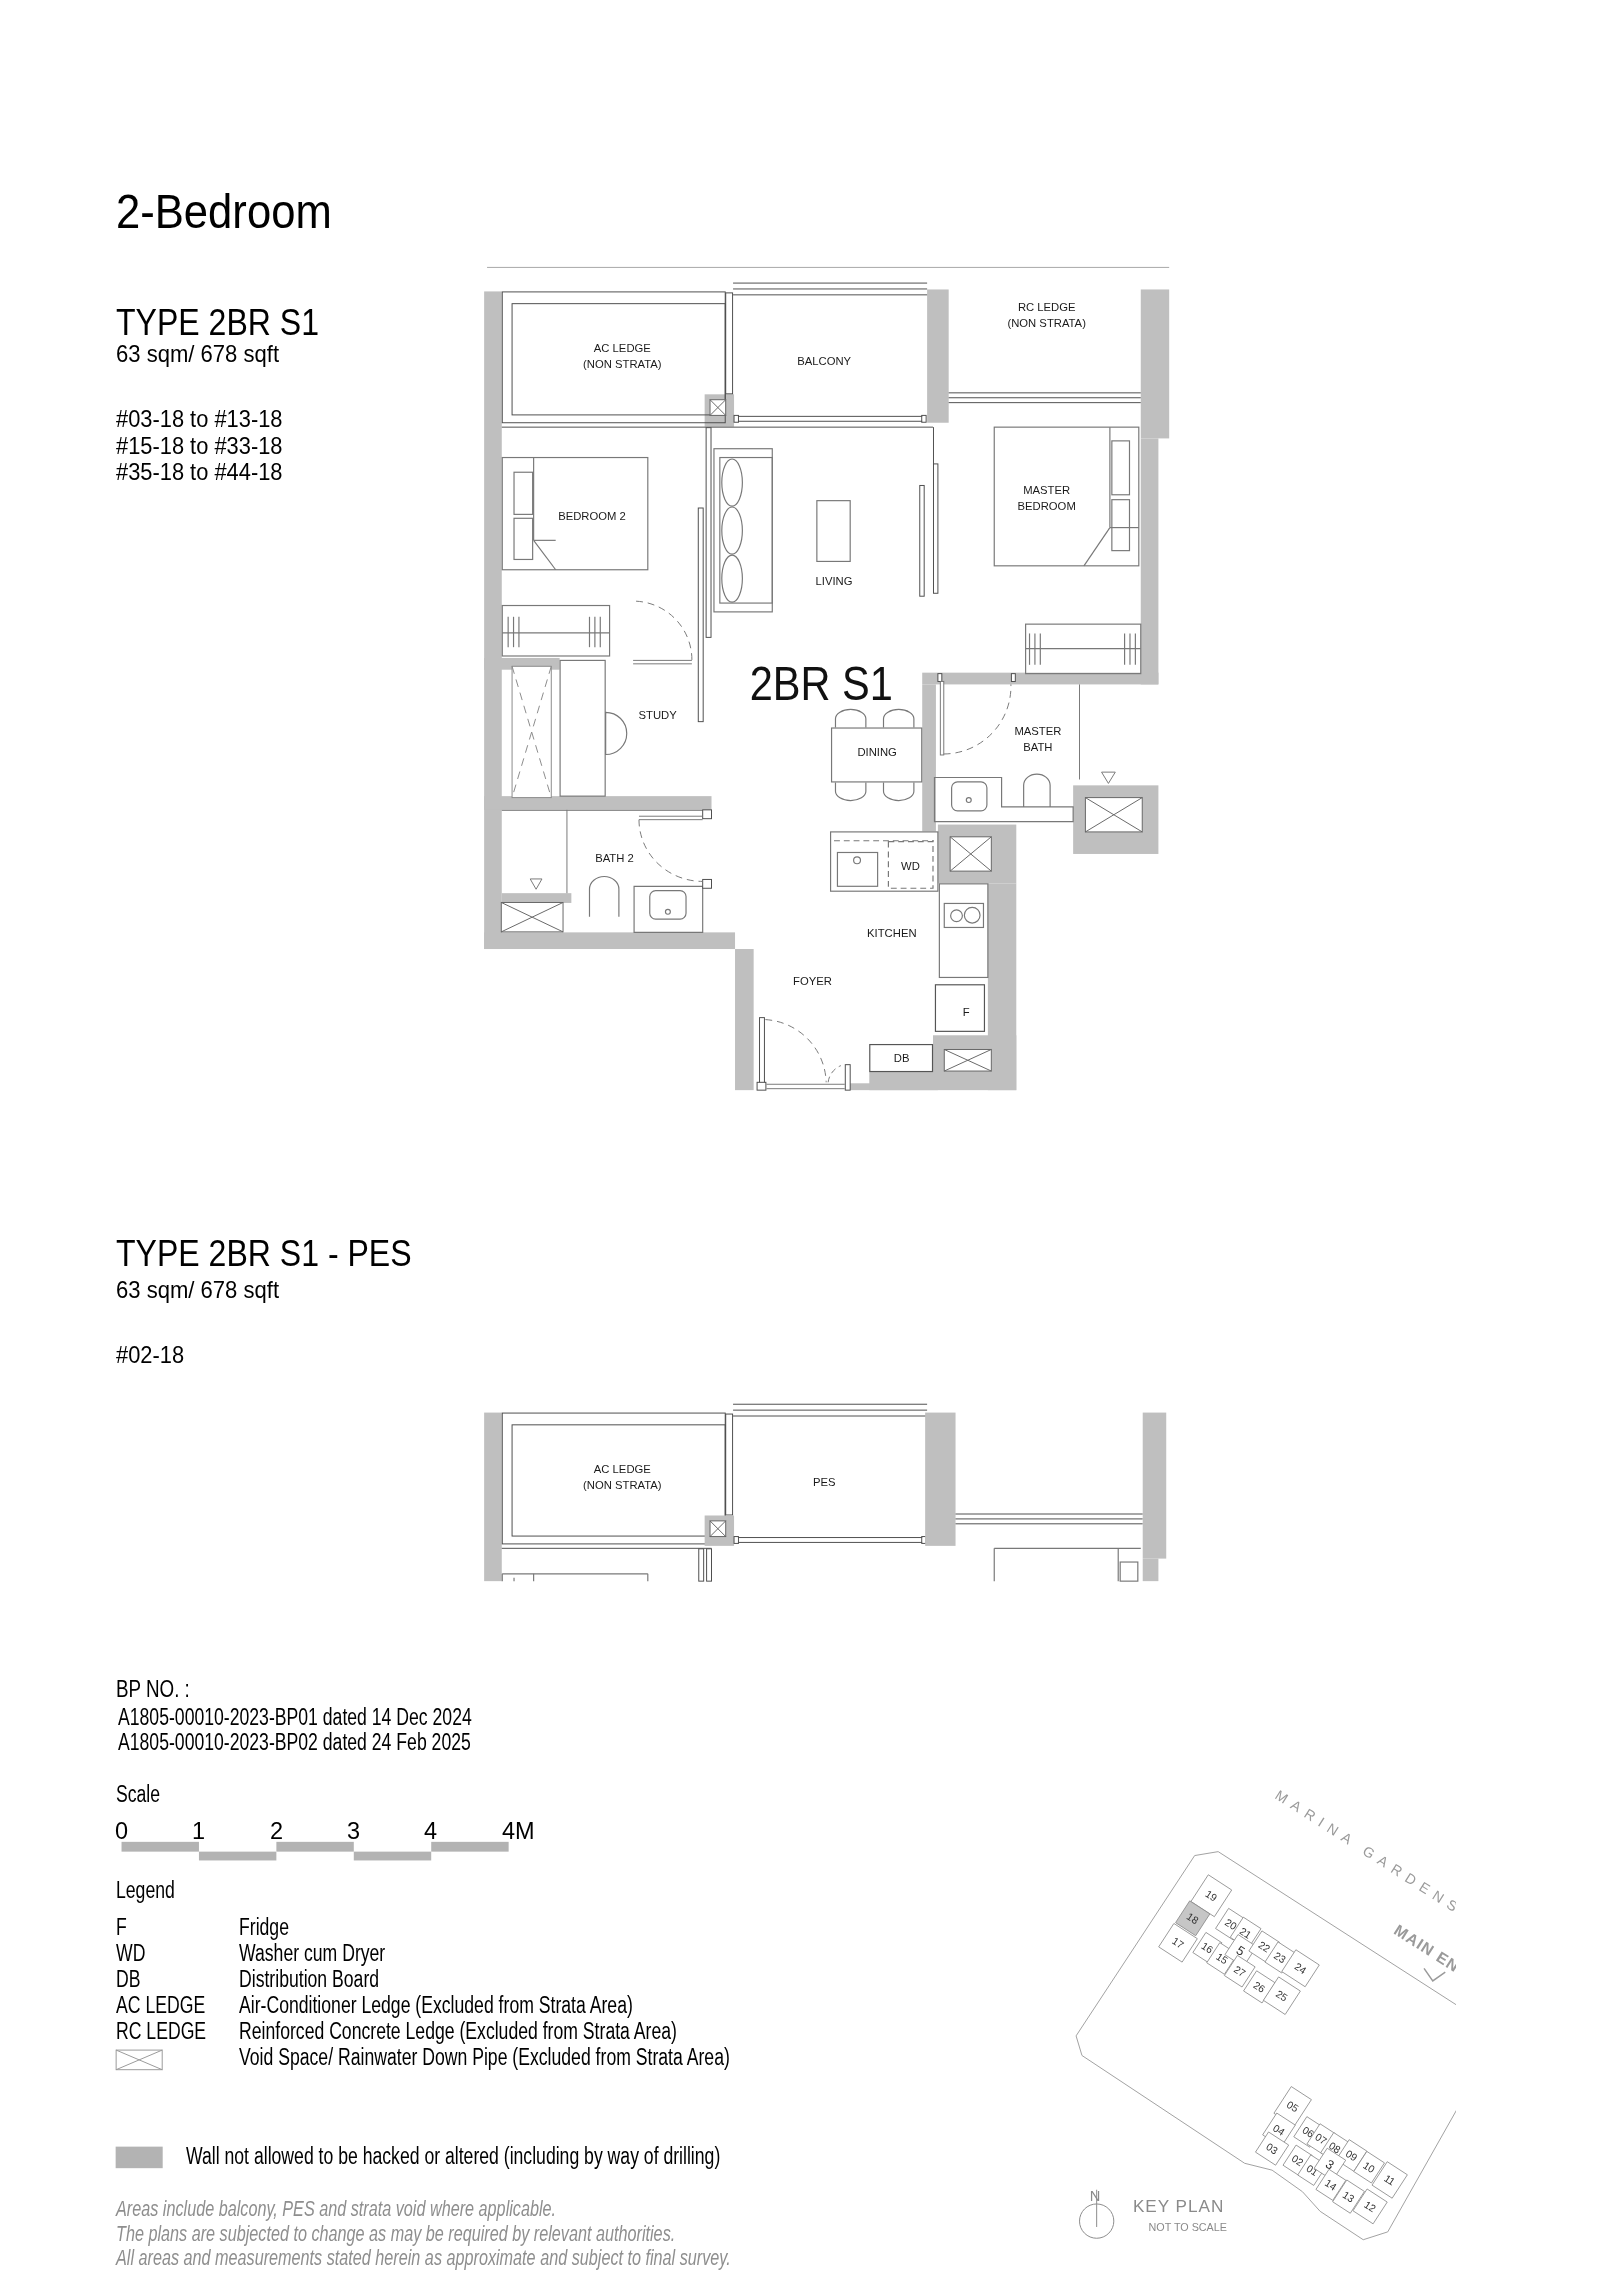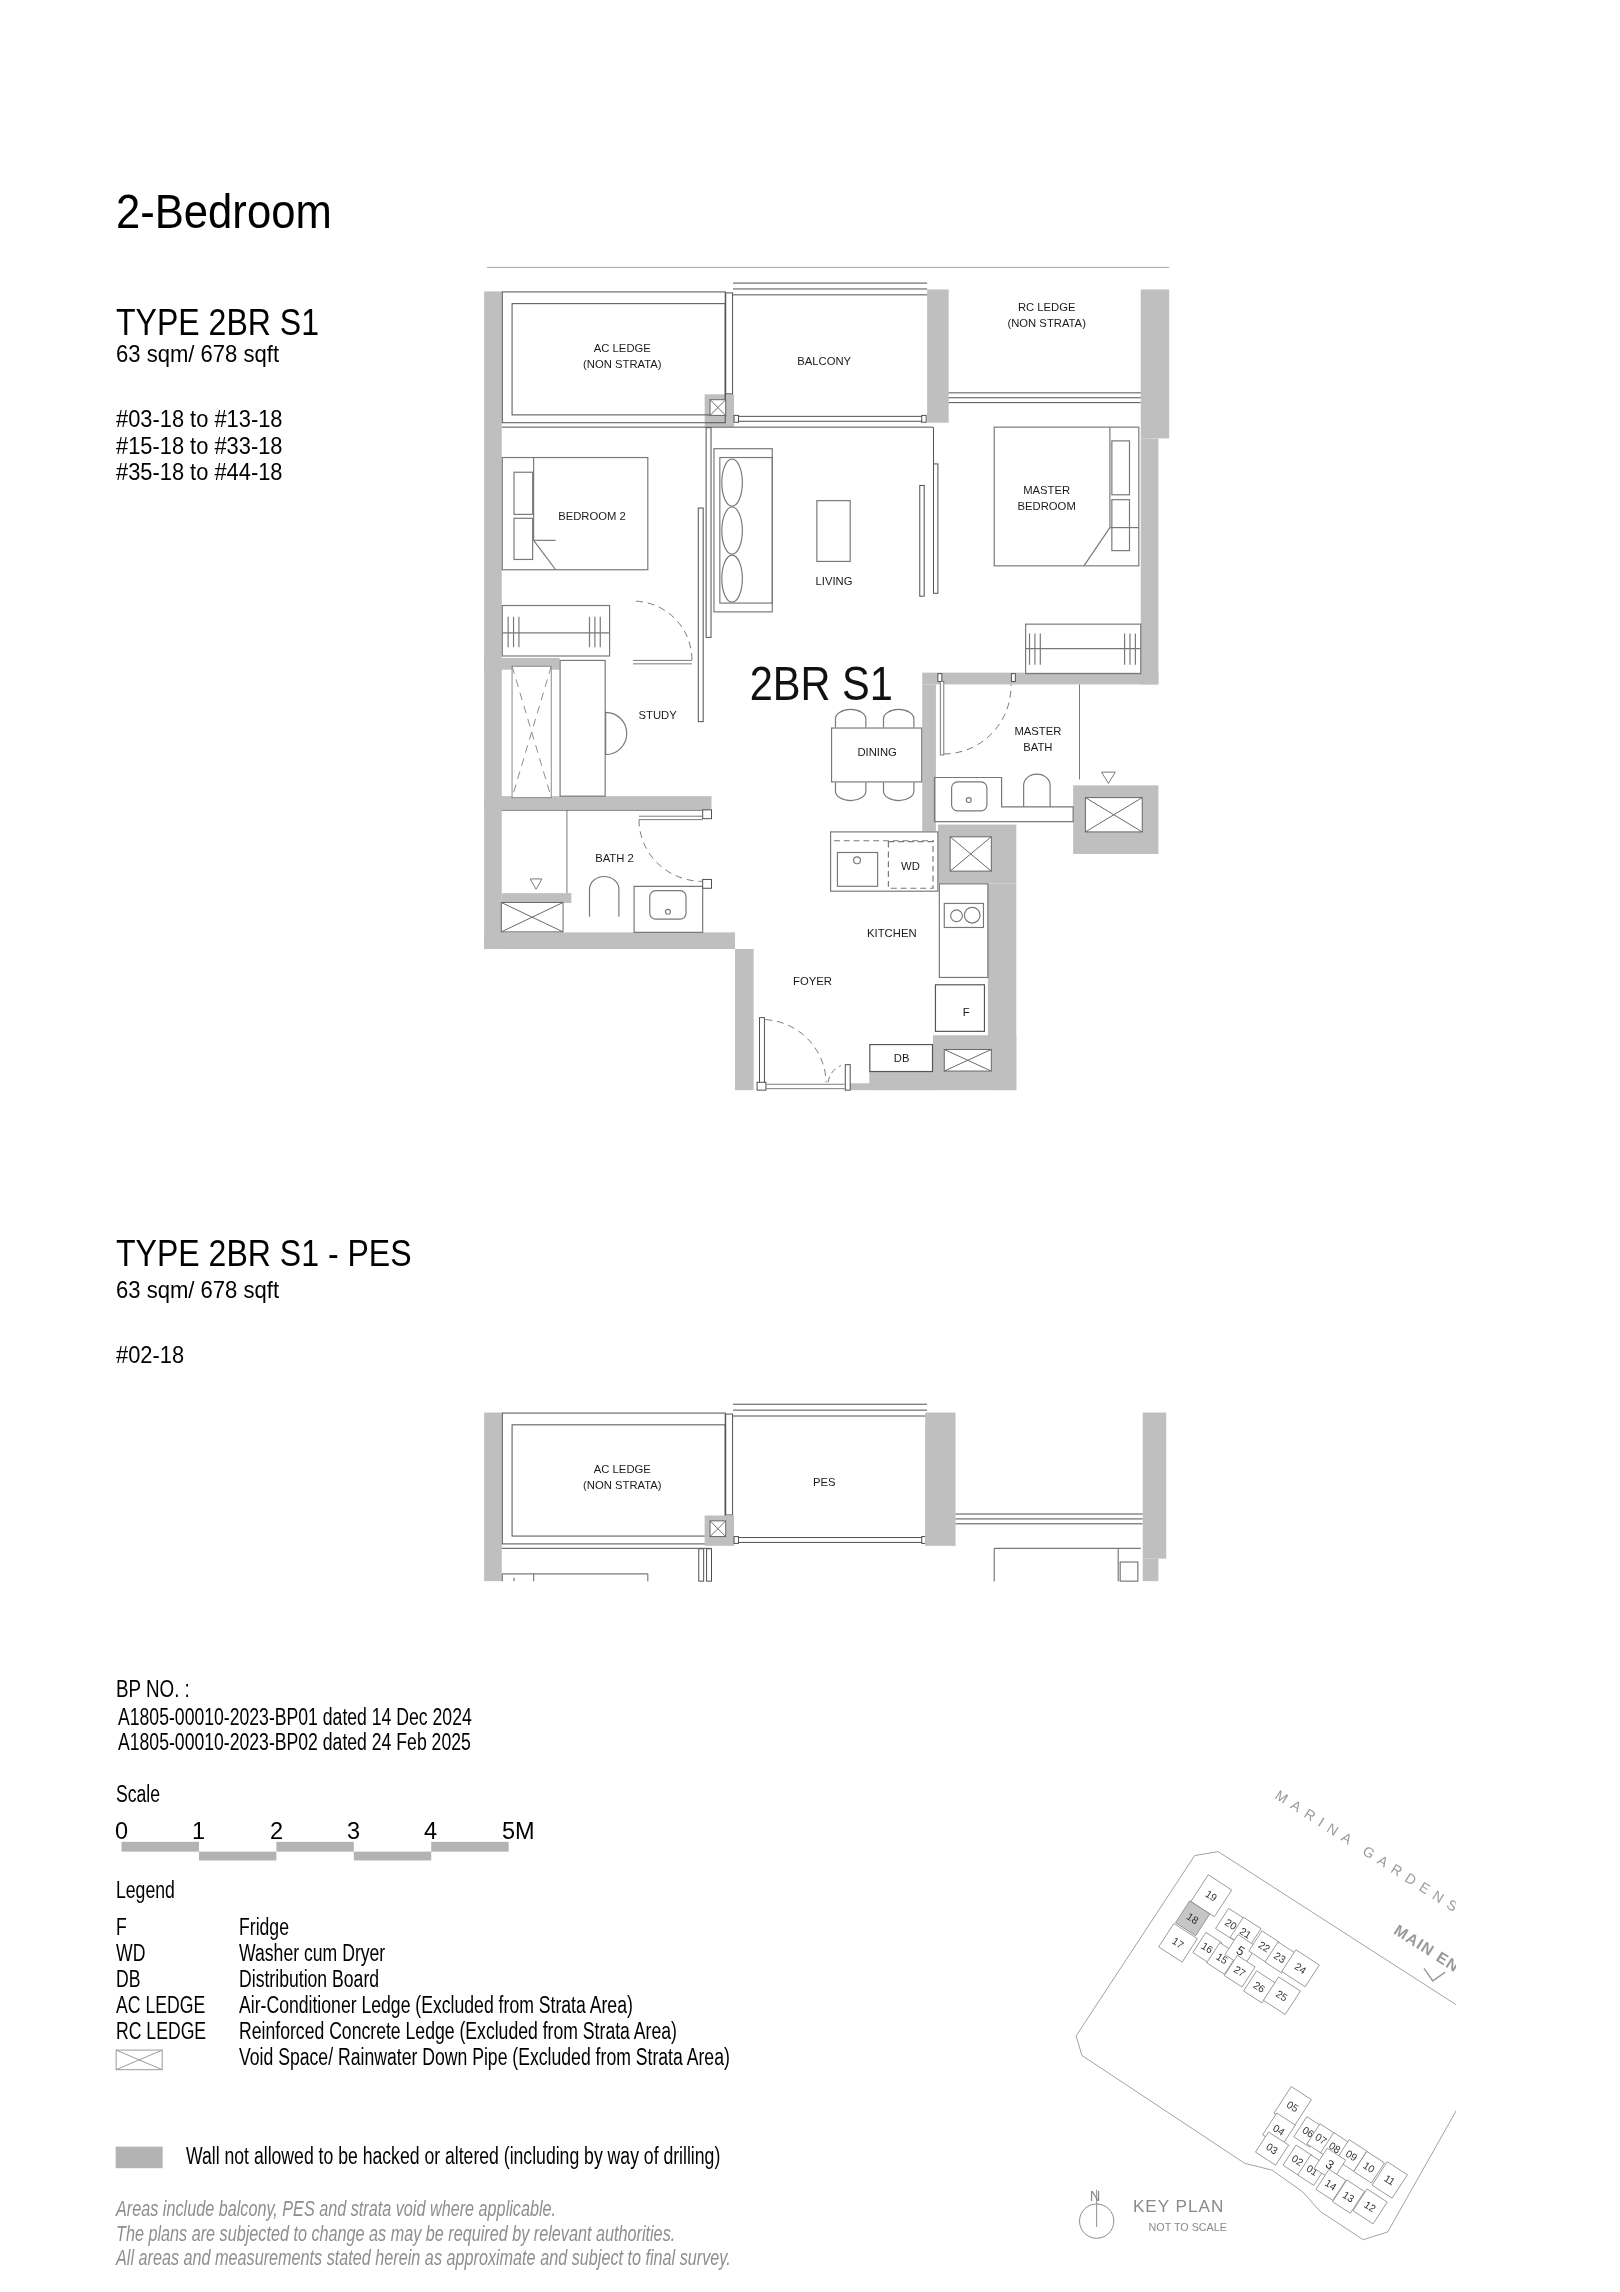--- a/index.html
+++ b/index.html
@@ -34,21 +34,21 @@
 <div class="t sx80" style="left:116px;top:1676px;font-size:23.5px;">BP NO. :</div>
 <div class="t sx75" style="left:118px;top:1705px;font-size:23.5px;line-height:24.5px;">A1805-00010-2023-BP01 dated 14 Dec 2024<br>A1805-00010-2023-BP02 dated 24 Feb 2025</div>
 
 <div class="t sx75" style="left:116px;top:1781px;font-size:23.5px;">Scale</div>
 
 <div class="t" style="left:115px;top:1818px;font-size:23.5px;">0</div>
 <div class="t" style="left:192px;top:1818px;font-size:23.5px;">1</div>
 <div class="t" style="left:270px;top:1818px;font-size:23.5px;">2</div>
 <div class="t" style="left:347px;top:1818px;font-size:23.5px;">3</div>
 <div class="t" style="left:424px;top:1818px;font-size:23.5px;">4</div>
-<div class="t" style="left:502px;top:1818px;font-size:23.5px;">5M</div>
+<div class="t" style="left:502px;top:1818px;font-size:23.5px;">4M</div>
 
 <div class="t sx75" style="left:116px;top:1877px;font-size:23.5px;">Legend</div>
 
 <div class="t sx75" style="left:116px;top:1914px;font-size:23.5px;line-height:26px;">F<br>WD<br>DB<br>AC LEDGE<br>RC LEDGE</div>
 
 <div class="t sx75" style="left:239px;top:1914px;font-size:23.5px;line-height:26px;">Fridge<br>Washer cum Dryer<br>Distribution Board<br>Air-Conditioner Ledge (Excluded from Strata Area)<br>Reinforced Concrete Ledge (Excluded from Strata Area)<br>Void Space/ Rainwater Down Pipe (Excluded from Strata Area)</div>
 
 <div class="t sx75" style="left:186px;top:2143px;font-size:23.5px;">Wall not allowed to be hacked or altered (including by way of drilling)</div>
 
 <div class="t sx72" style="left:116px;top:2197px;font-size:22.5px;line-height:24.5px;font-style:italic;color:#8e8e8e;">Areas include balcony, PES and strata void where applicable.<br>The plans are subjected to change as may be required by relevant authorities.<br>All areas and measurements stated herein as approximate and subject to final survey.</div>

